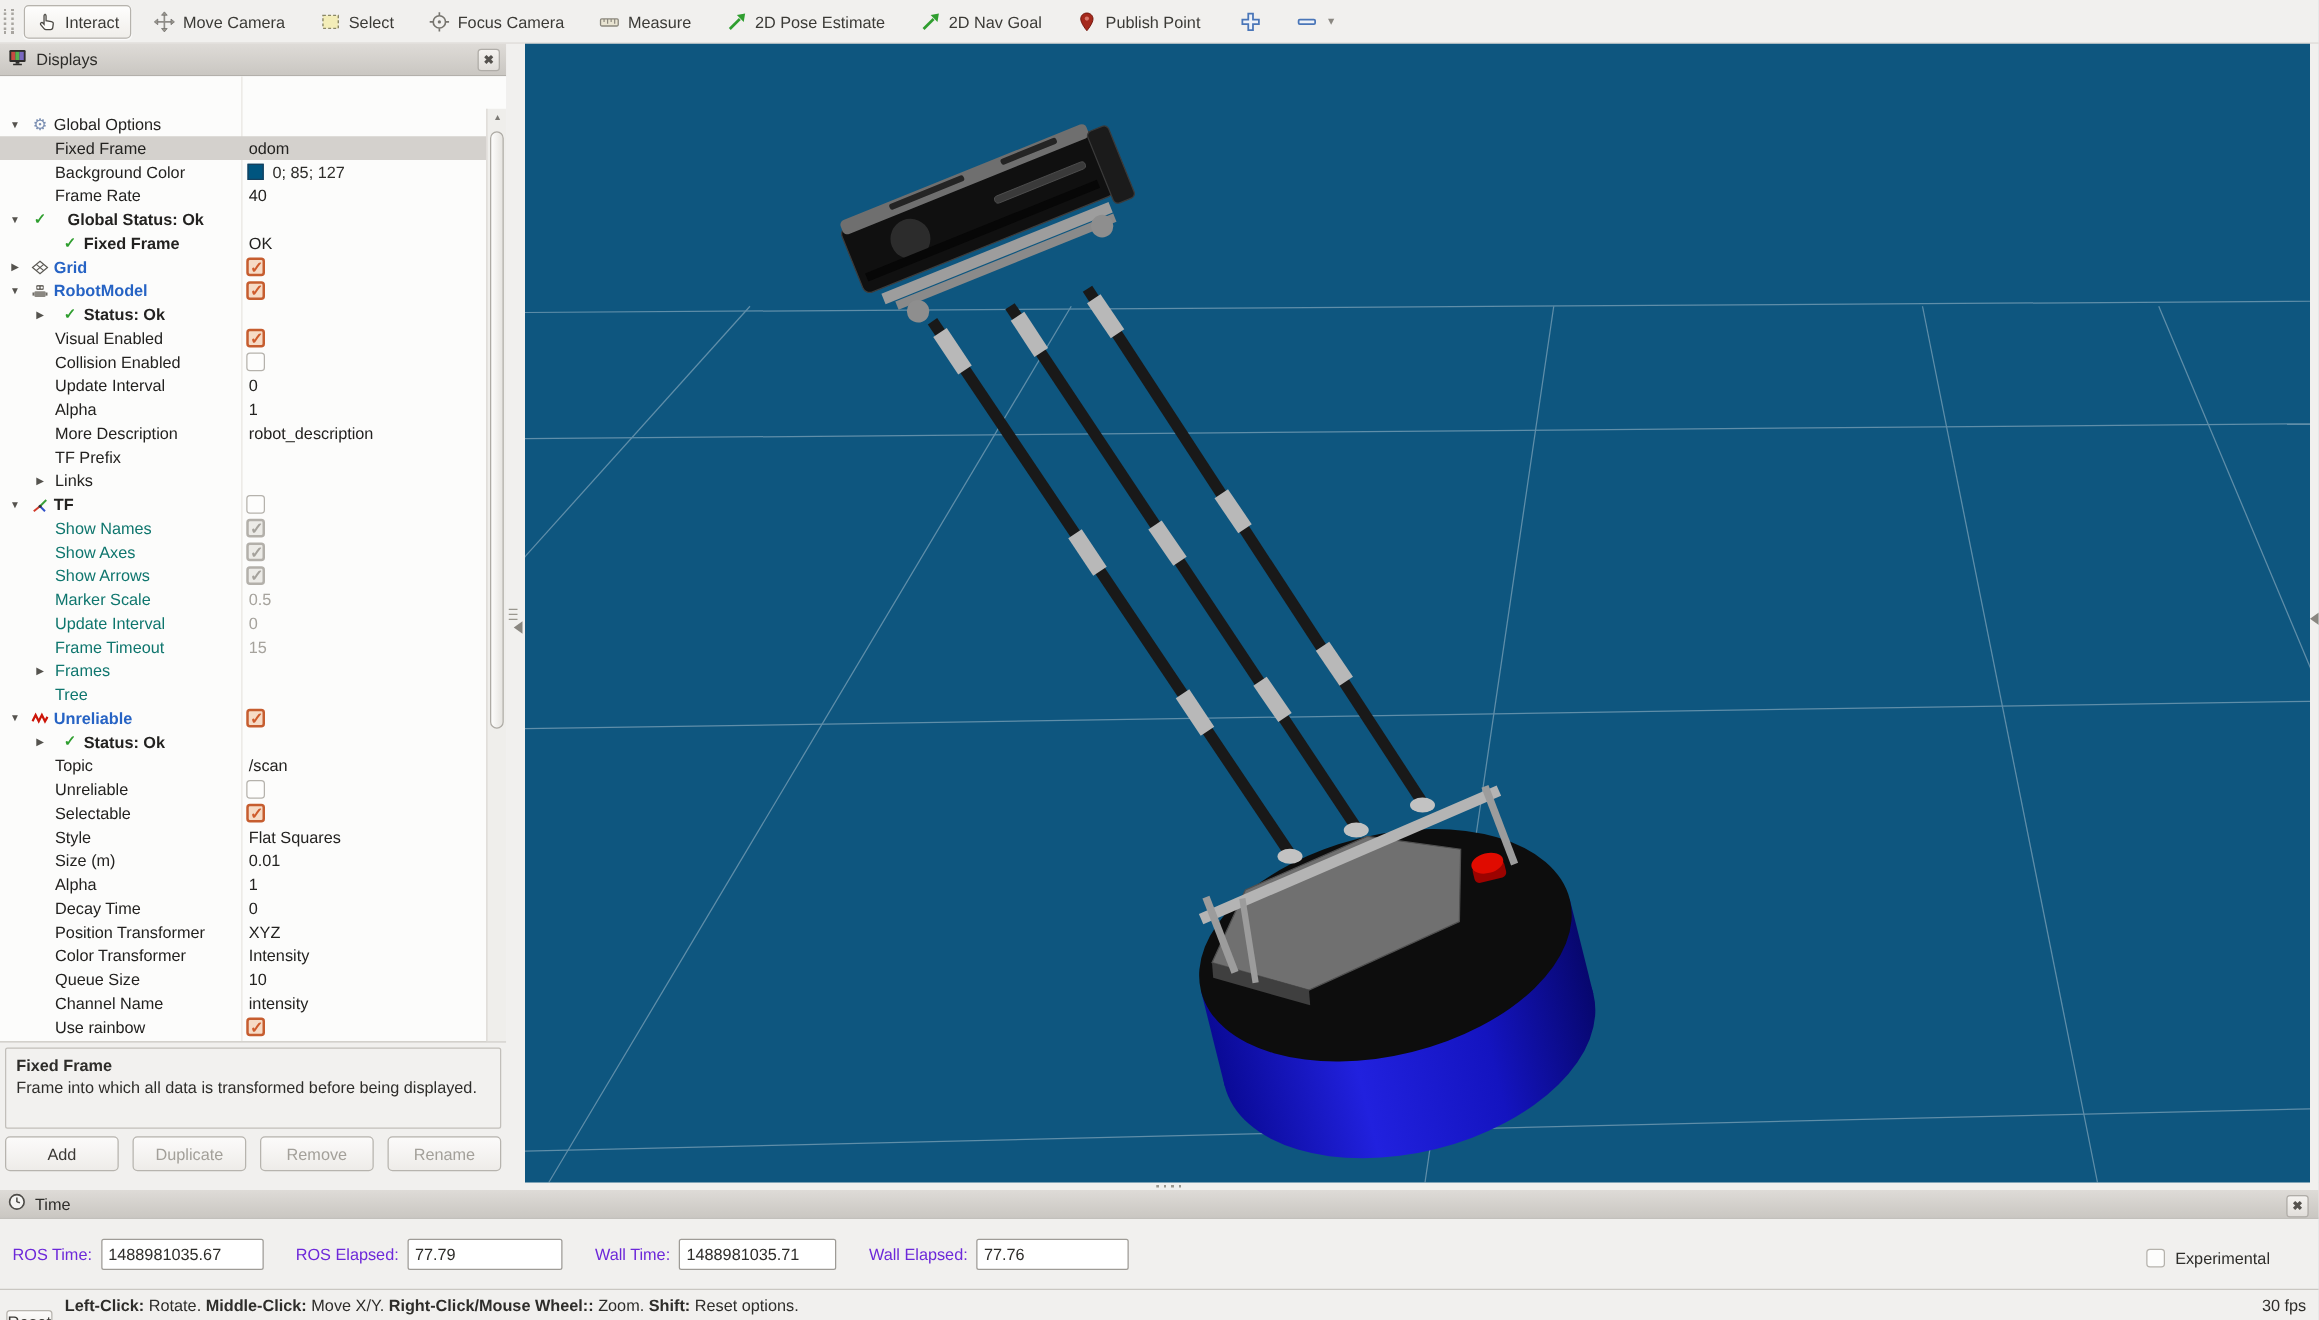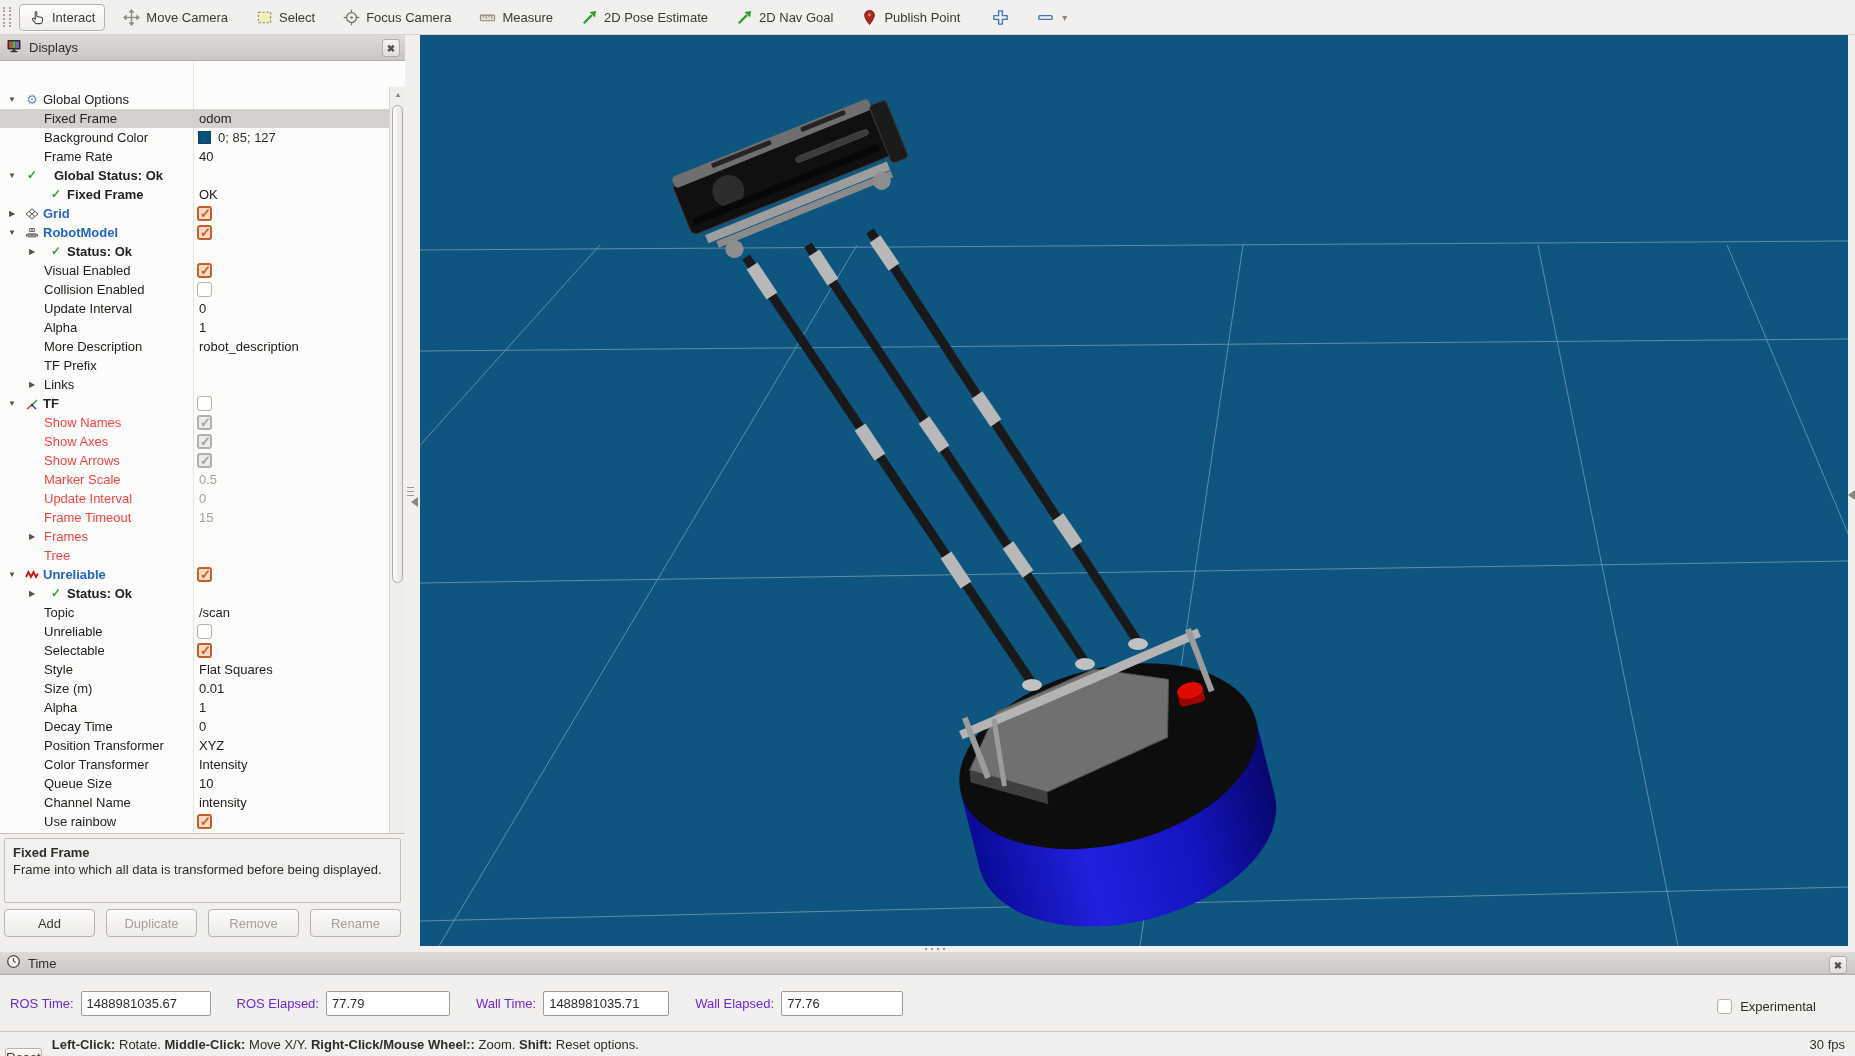--- a/index.html
+++ b/index.html
@@ -31,21 +31,21 @@
   #colsep { position:absolute; left:193px; top:0; width:1px; height:100%; background:#e7e5e1; }
   .tree-row { position:absolute; left:0; width:389px; height:19px; line-height:19px; }
   .tree-row.selected { background:#d4d1cd; }
   .tr-arrow { position:absolute; font-size:8px; color:#55534e; width:12px; text-align:center; top:0; }
   .tr-icon { position:absolute; width:16px; height:19px; display:flex; align-items:center; justify-content:center; }
   .gearch { color:#7b8fb2; font-size:13px; }
   .checkch { color:#2f9e2f; font-weight:bold; font-size:12px; }
   .tr-label { position:absolute; white-space:nowrap; color:#232220; }
   .tr-label.blue { color:#2663c4; font-weight:bold; }
   .tr-label.bold { font-weight:bold; }
-  .tr-label.gray { color:#ef4444; }
+  .tr-label.gray { color:#0f766e; }
   .tr-val { position:absolute; left:199px; white-space:nowrap; color:#232220; }
   .tr-val.gray { color:#a6a39d; }
   .cb { position:absolute; left:197px; top:2px; width:15px; height:15px; border:1px solid #b5b2ac;
     border-radius:3px; background:#fdfdfc; }
   .cb.checked { border:2px solid #c65d2f; background:#f6dbc6; }
   .cb.checked::after { content:"\2713"; position:absolute; left:1px; top:-4px; color:#cf5b2c; font-weight:bold; font-size:13px; }
   .cb.checked.disabled { border-color:#b3b0aa; background:#ecebe7; }
   .cb.checked.disabled::after { color:#a5a29c; }
   .swatch { position:absolute; left:198px; top:3px; width:13px; height:13px; background:#00557F; border:1px solid #16405e; }
   .swval { position:absolute; left:218px; white-space:nowrap; }

